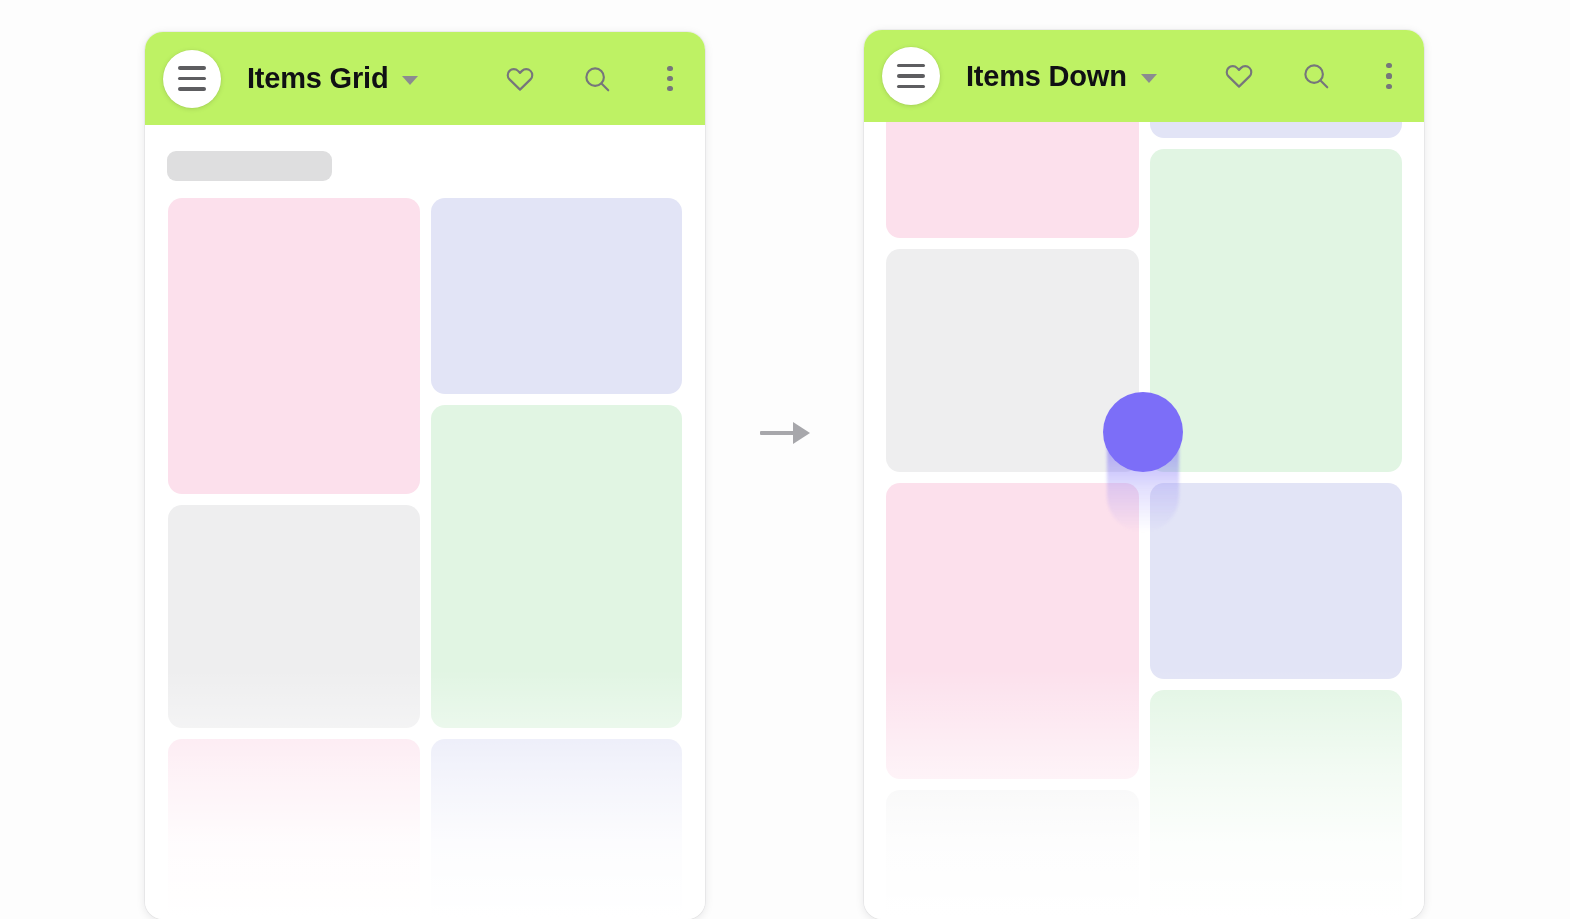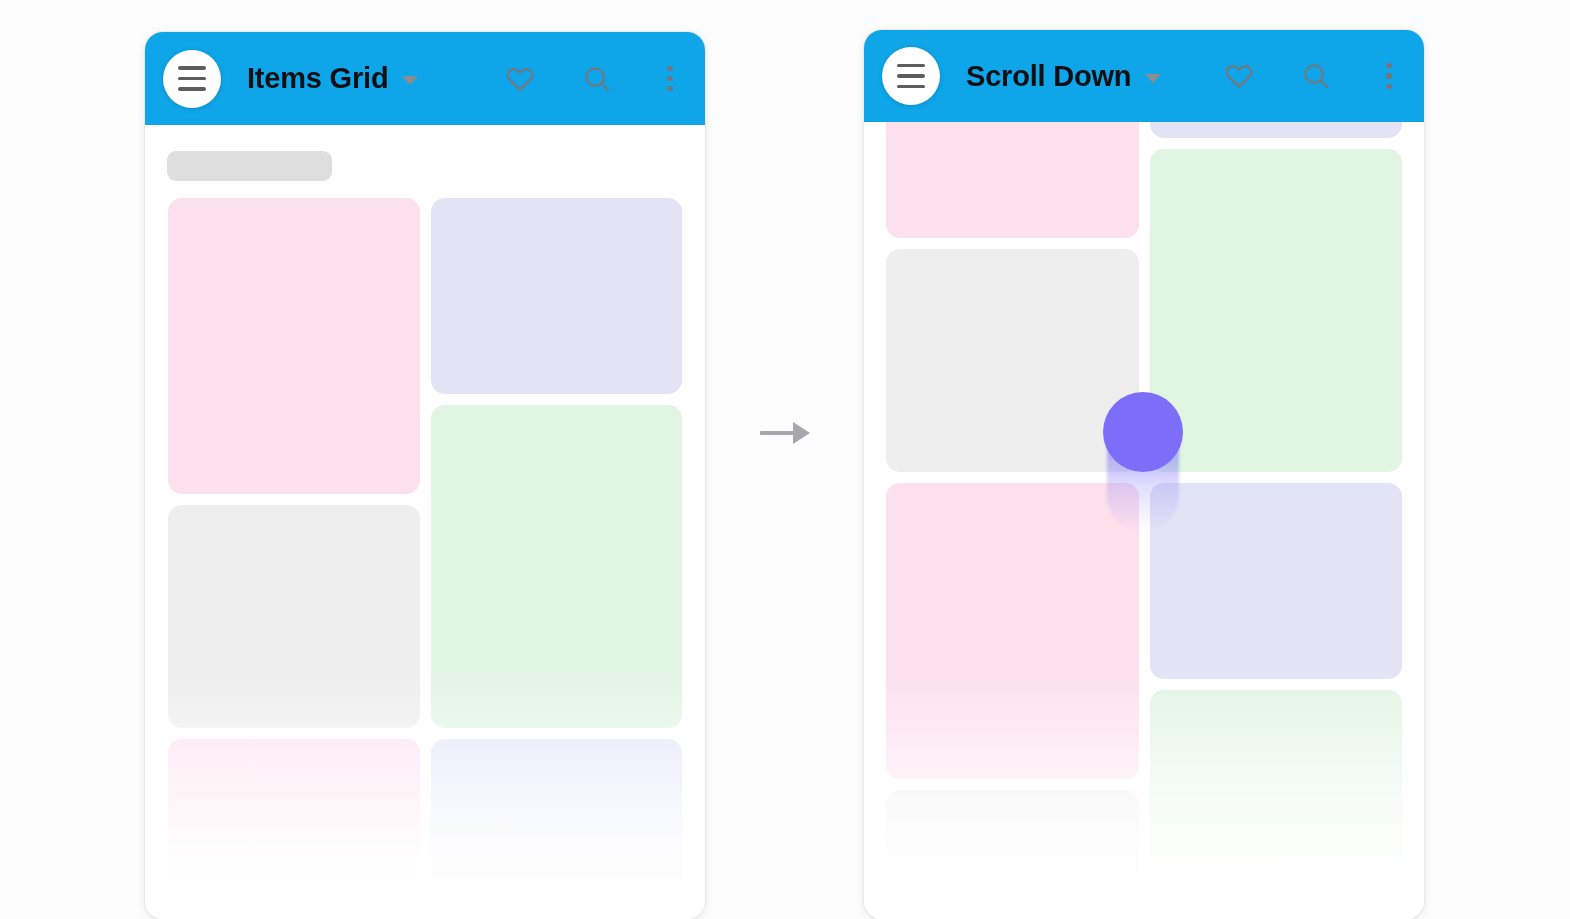--- a/index.html
+++ b/index.html
@@ -43,21 +43,21 @@
     height: 889px;
   }
 
   
   .appbar {
     position: absolute;
     left: 0;
     top: 0;
     width: 100%;
     height: 93px;
-    background: #0ea5e9;
+    background: #bef264;
     display: flex;
     align-items: center;
     padding: 0 22px 0 18px;
     box-sizing: border-box;
     z-index: 6;
   }
   .panel-right .appbar { height: 92px; }
 
   .menu-fab {
     width: 58px;
@@ -330,21 +330,21 @@
       <div class="trail"></div>
       <div class="dot"></div>
     </div>
 
     <div class="appbar">
       <div class="menu-fab">
         <span class="bar"></span>
         <span class="bar"></span>
         <span class="bar"></span>
       </div>
-      <div class="appbar-title">Scroll Down</div>
+      <div class="appbar-title">Items Down</div>
       <div class="caret"></div>
       <div class="appbar-actions">
         <div class="icon-btn">
           <svg width="30" height="28" viewBox="0 0 24 22" fill="none" stroke="#76767b" stroke-width="1.7">
             <path d="M12 19.5 3.6 11.3a4.8 4.8 0 0 1 0-6.8 4.8 4.8 0 0 1 6.8 0l1.6 1.6 1.6-1.6a4.8 4.8 0 0 1 6.8 0 4.8 4.8 0 0 1 0 6.8z" stroke-linejoin="round"></path>
           </svg>
         </div>
         <div class="icon-btn">
           <svg width="30" height="30" viewBox="0 0 24 24" fill="none" stroke="#76767b" stroke-width="1.7">
             <circle cx="10.5" cy="10.5" r="7"></circle>

